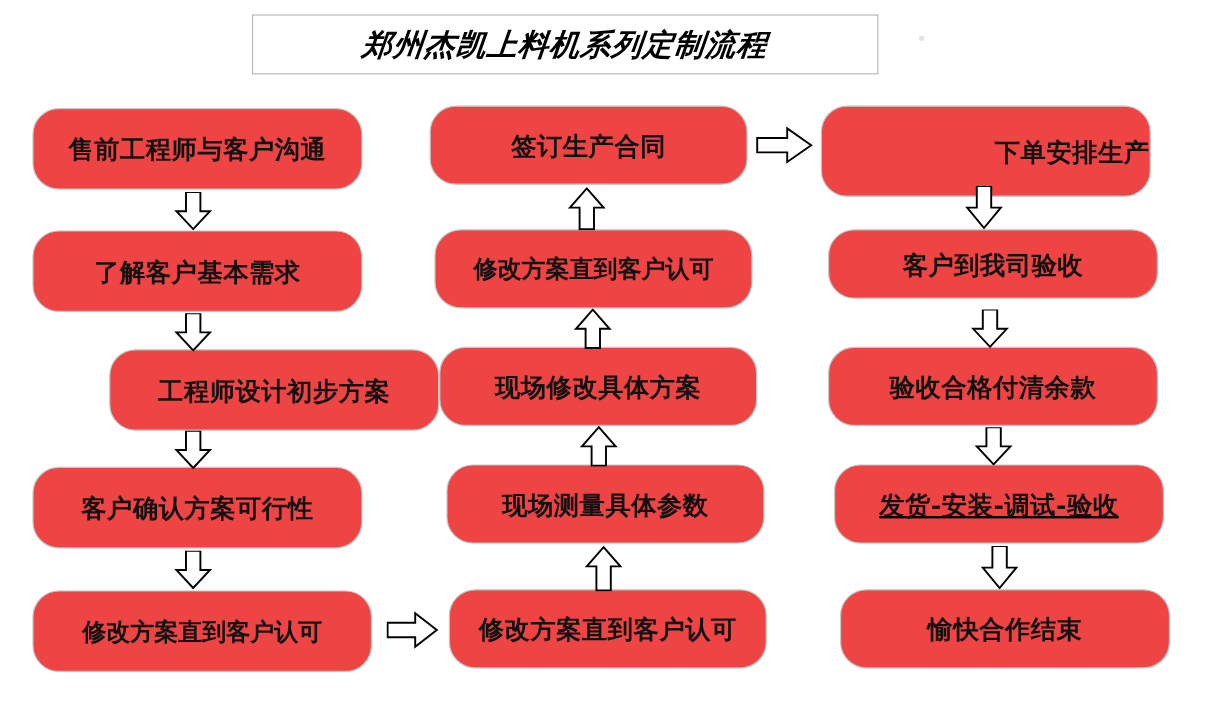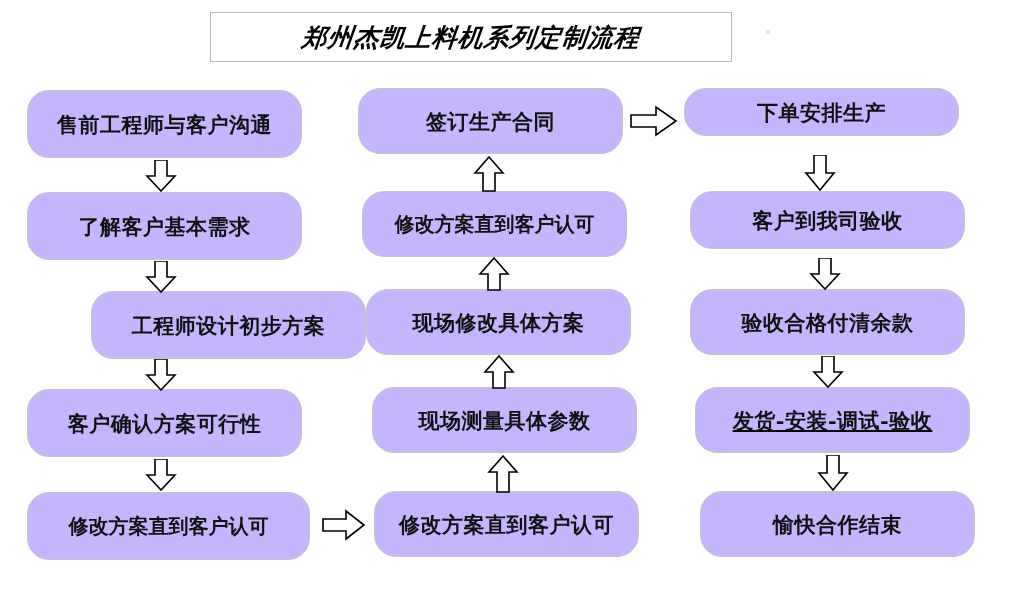--- a/index.html
+++ b/index.html
@@ -41,21 +41,21 @@
     white-space: nowrap;
     transform: skewX(-6deg);
   }
 
   
   .node {
     position: absolute;
     box-sizing: border-box;
     border: 1px solid #c4c4c4;
     border-radius: 22px;
-    background: #c4b5fd;
+    background: #ef4444;
     display: flex;
     align-items: center;
     justify-content: center;
   }
   .node-label {
     font-family: "DejaVu Serif", "Liberation Serif", serif;
     font-size: 21px;
     font-weight: 700;
     color: #111111;
     white-space: nowrap;
@@ -159,21 +159,21 @@
     <svg width="34" height="34" viewBox="0 0 34 34">
         <polygon points="17,1 31,17 23,17 23,33 11,33 11,17 3,17" fill="#ffffff" stroke="#000000" stroke-width="1.6" stroke-linejoin="miter"></polygon>
       </svg>
   </div>
   <div class="arrow" style="left:486px; top:455px;">
     <svg width="34" height="38" viewBox="0 0 34 38">
         <polygon points="17,1 31,17 23,17 23,37 11,37 11,17 3,17" fill="#ffffff" stroke="#000000" stroke-width="1.6" stroke-linejoin="miter"></polygon>
       </svg>
   </div>
 
-  <div class="node" style="left:684px; top:88px; width:275px; height:48px;">
+  <div class="node" style="left:684px; top:88px; width:275px; height:76px;justify-content:flex-end;">
     <span class="node-label">下单安排生产</span>
   </div>
   <div class="node" style="left:690px; top:191px; width:275px; height:58px;">
     <span class="node-label">客户到我司验收</span>
   </div>
   <div class="node" style="left:690px; top:289px; width:275px; height:66px;text-align:right;">
     <span class="node-label">验收合格付清余款</span>
   </div>
   <div class="node" style="left:695px; top:387px; width:275px; height:66px;text-decoration:underline;">
     <span class="node-label">发货-安装-调试-验收</span>

